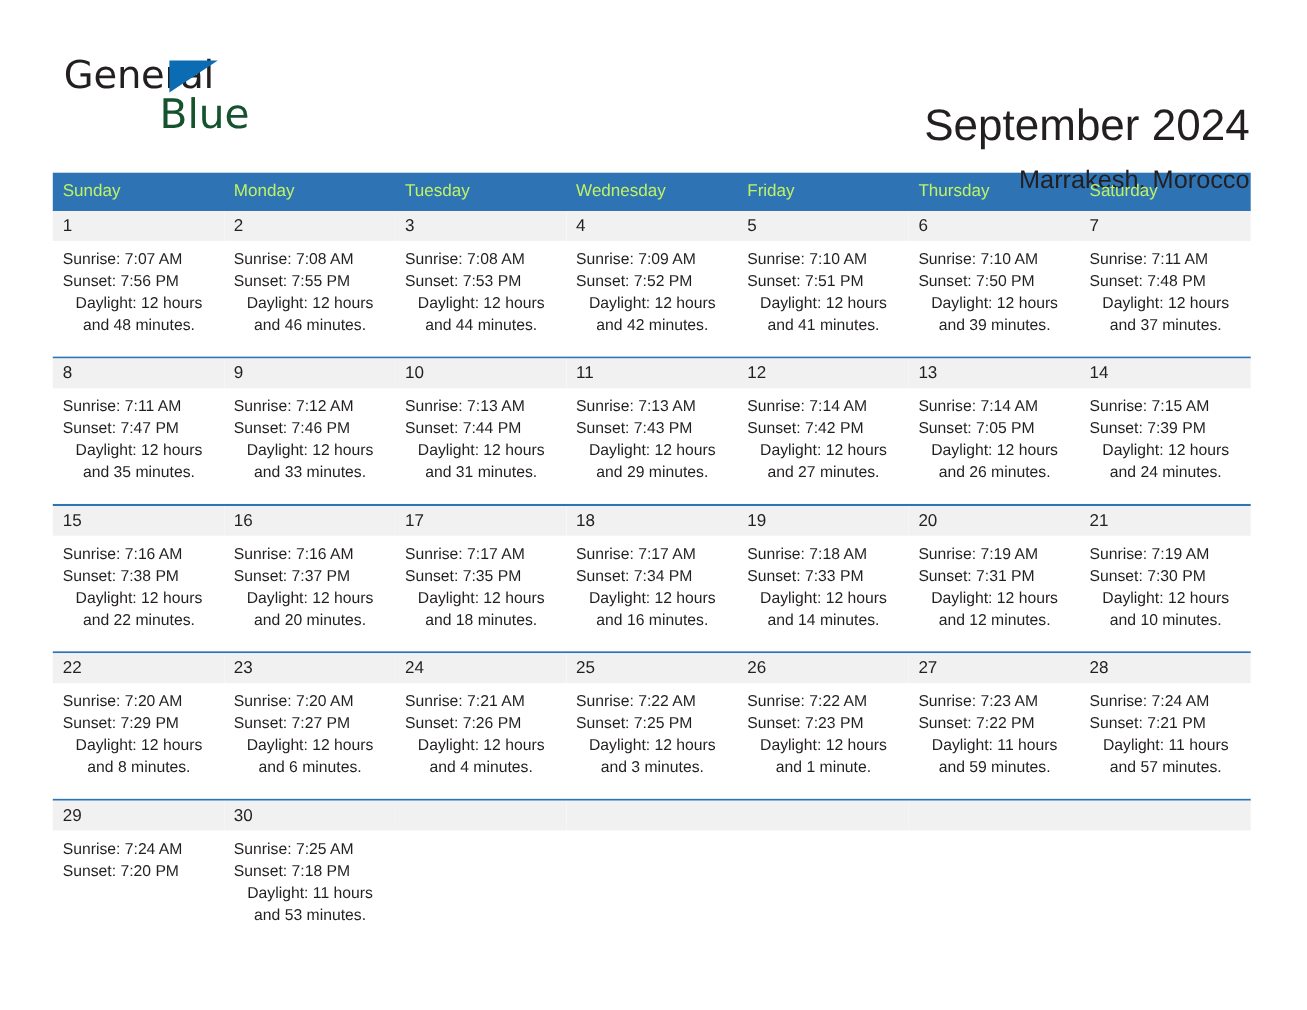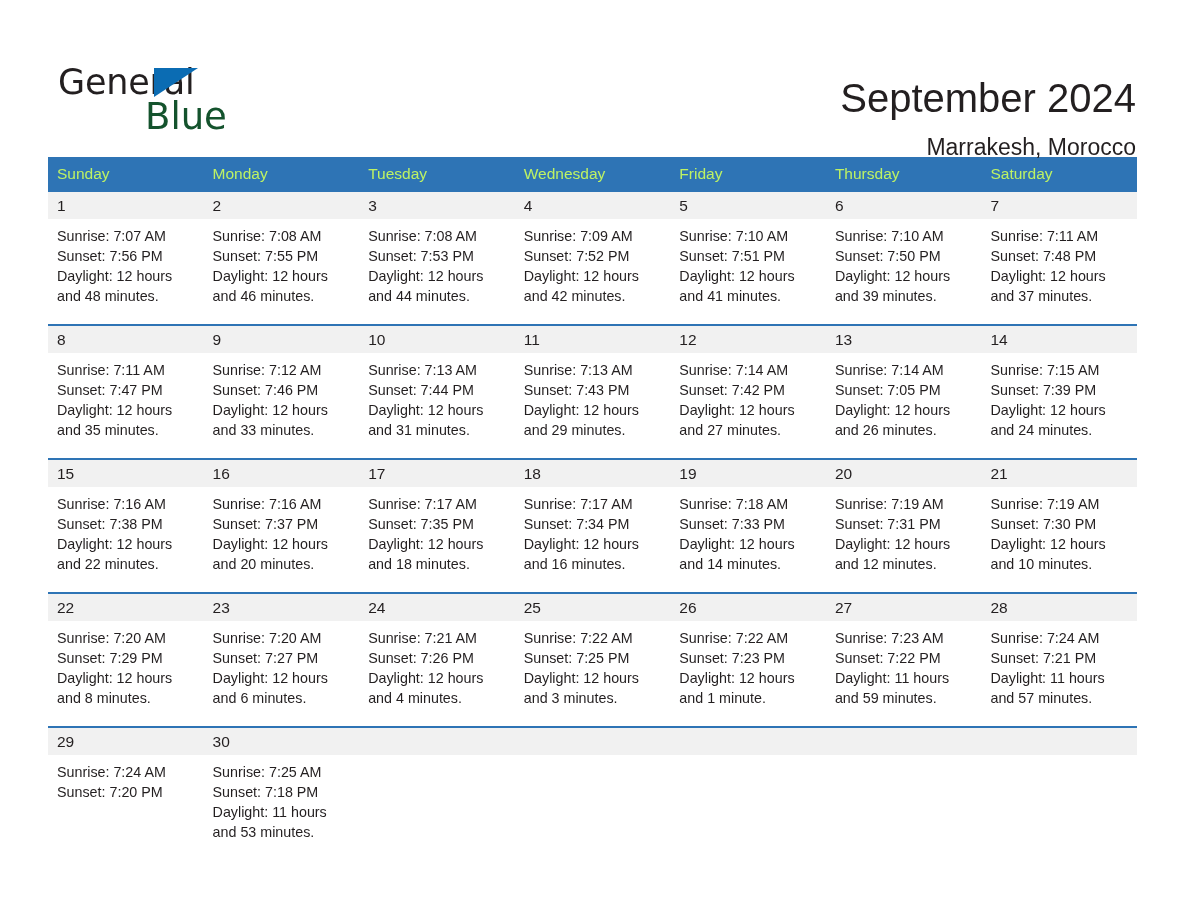--- a/index.html
+++ b/index.html
@@ -20,21 +20,21 @@
   .page {
     width: 1188px;
     height: 918px;
     padding: 0;
     position: relative;
   }
 
   
   .masthead {
     display: flex;
-    align-items: center;
+    align-items: flex-start;
     justify-content: space-between;
     padding: 48px 52px 0 58px;
     height: 146px;
     gap: 35px;
   }
 
   .logo {
     position: relative;
     width: 200px;
     height: 72px;
@@ -137,21 +137,21 @@
     padding-left: 9px;
     color: #231f20;
   }
   .day-body {
     padding: 7px 8px 0 9px;
     font-size: 14.3px;
     line-height: 20px;
     color: #231f20;
   }
   .day-body div { white-space: nowrap; }
-  .day-daylight { white-space: normal !important; }
+  .day-daylight { white-space: normal !important; text-align: center; }
 </style>
 </head>
 <body>
 
 <div class="page">
 
   <div class="masthead">
 
     <div class="logo">
       <span class="logo-general">General</span>

